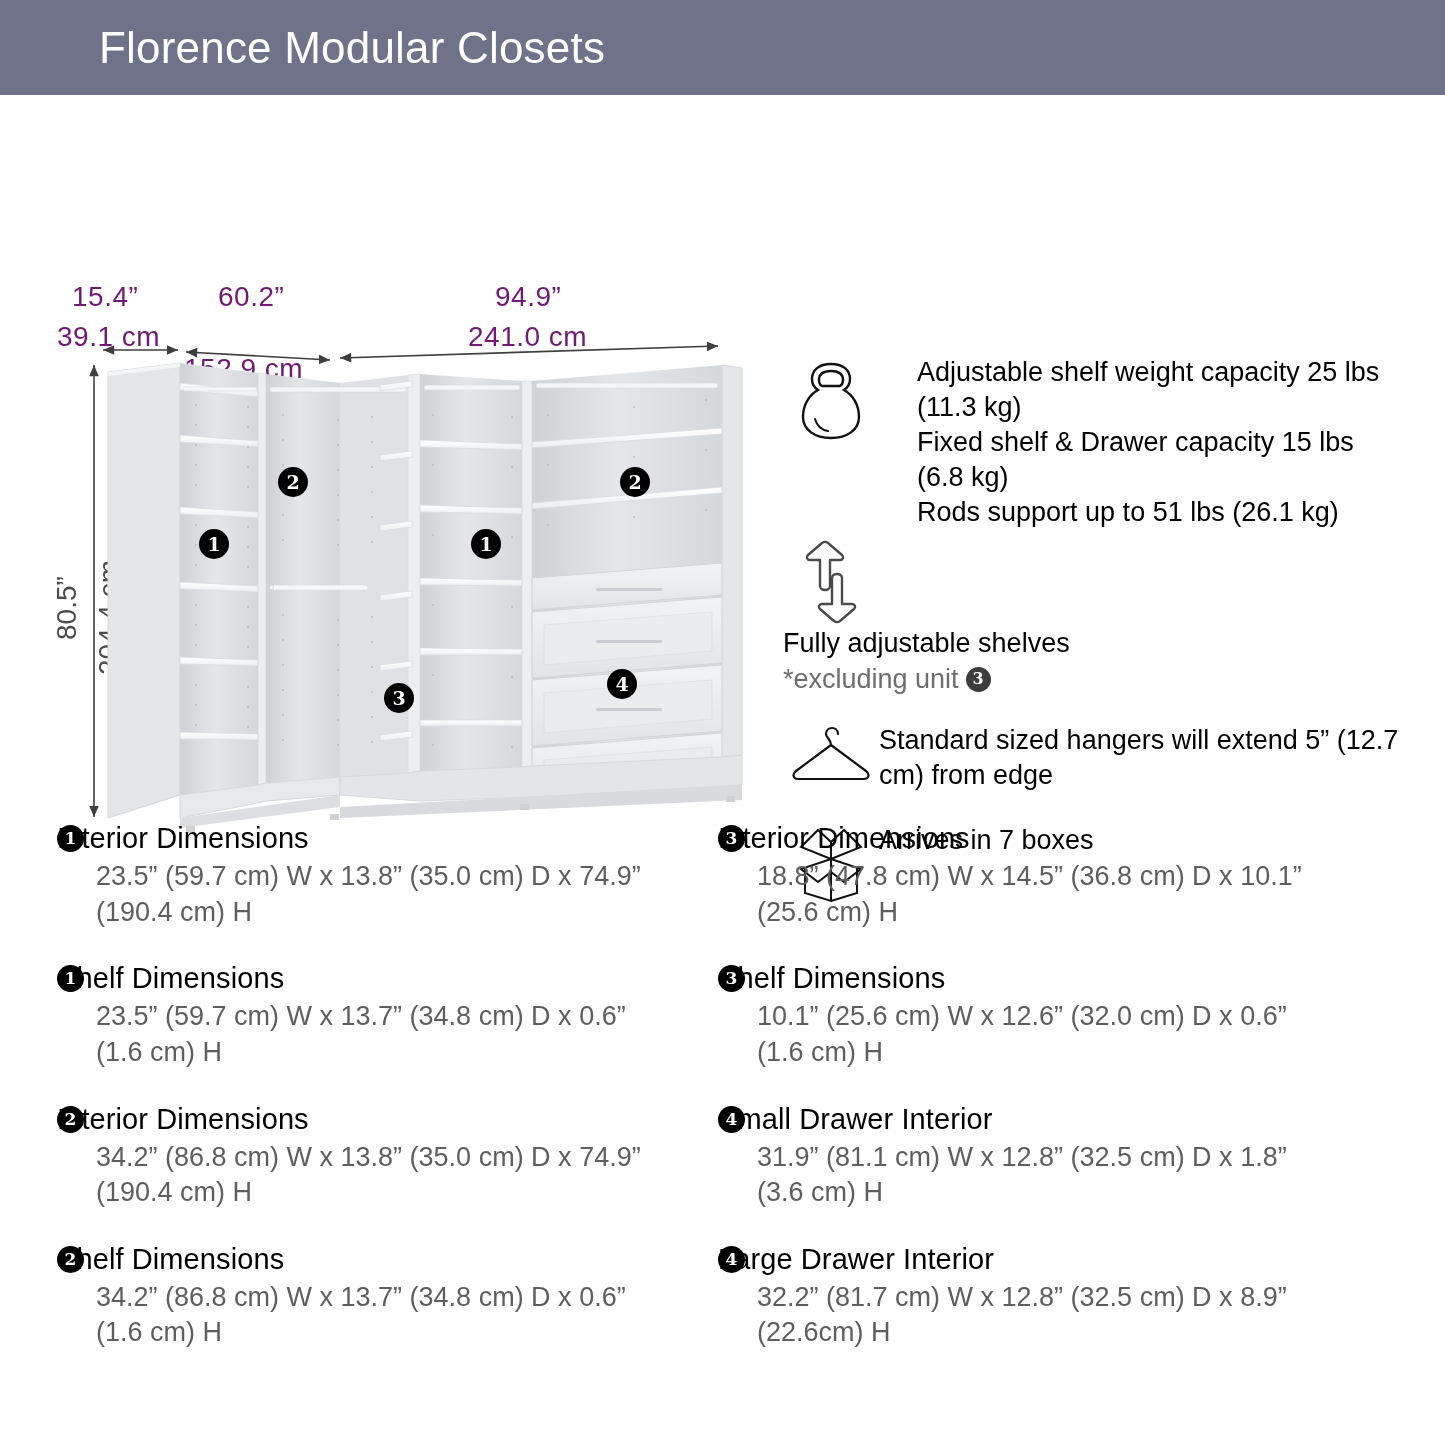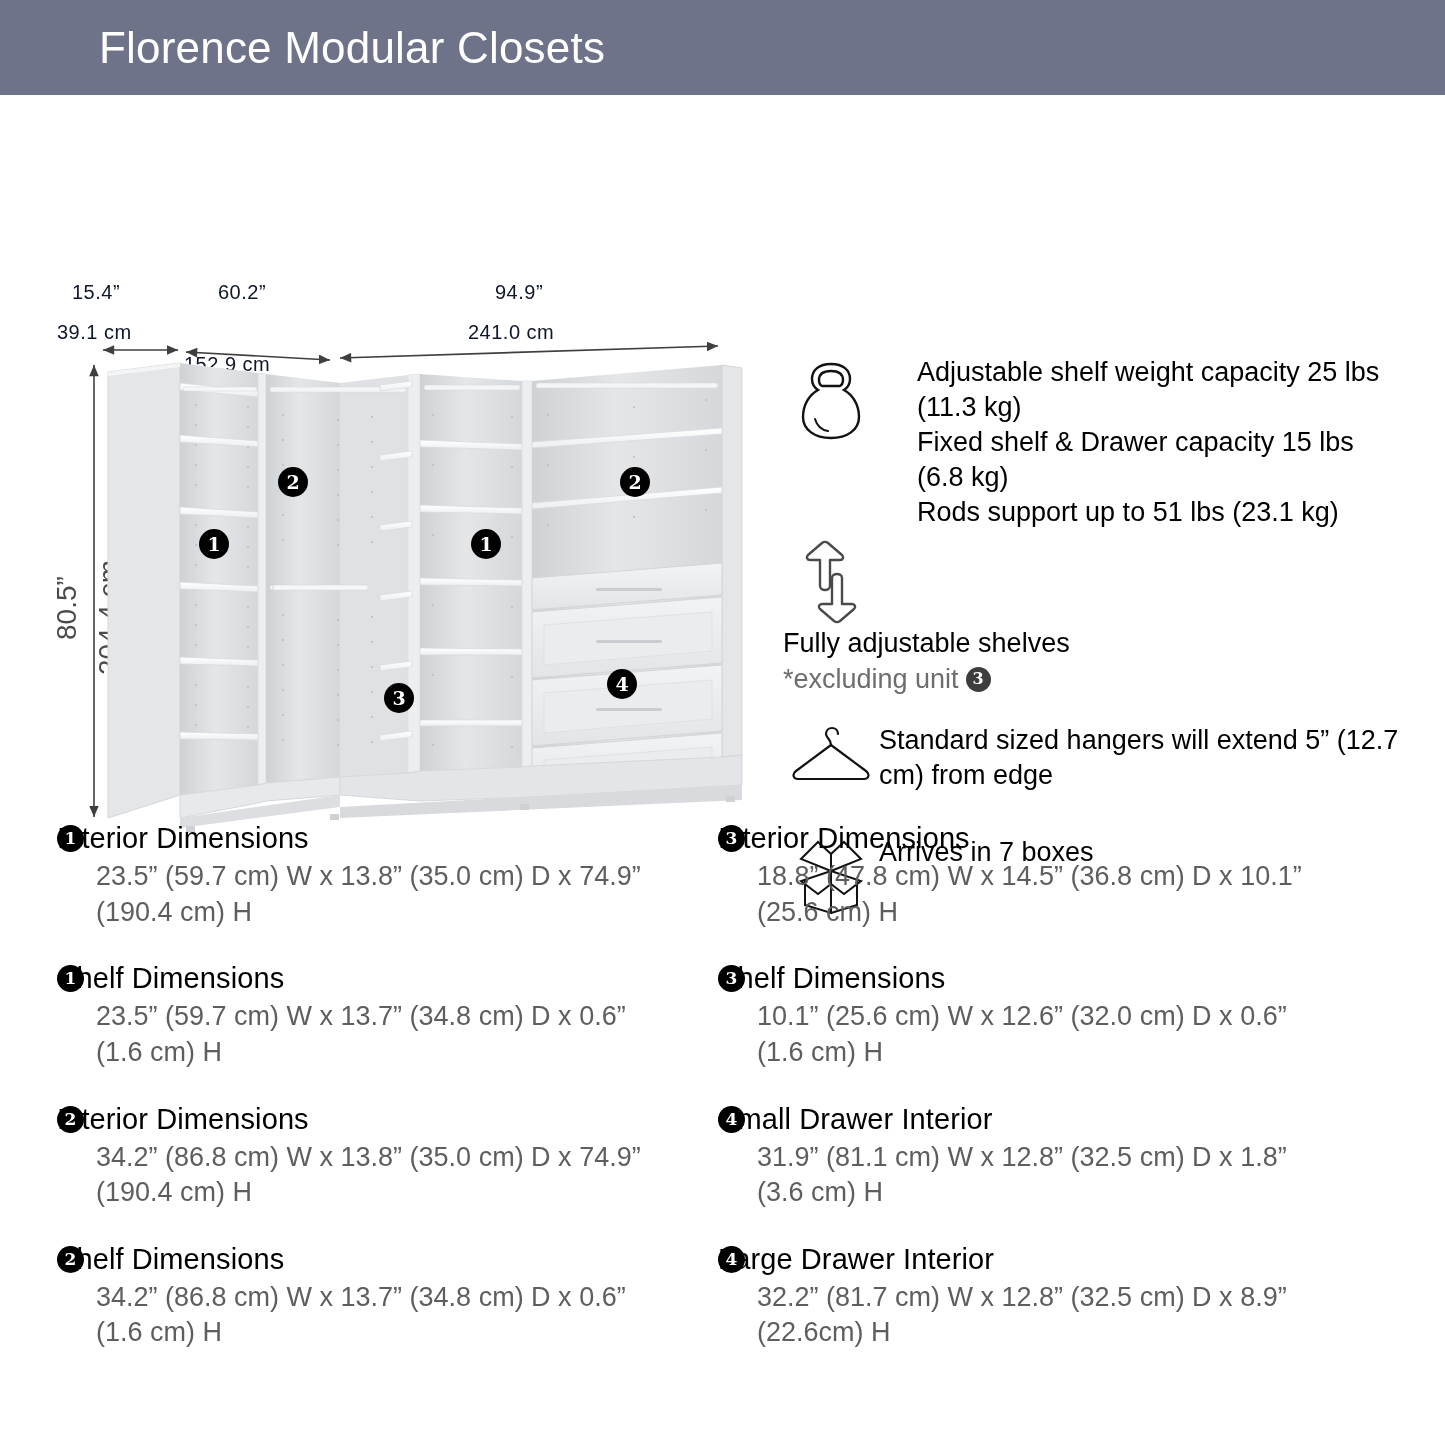--- a/index.html
+++ b/index.html
@@ -23,22 +23,22 @@
     letter-spacing: 0.2px;
     padding-left: 99px;
   }
 
   
   .top-area { position: relative; width: 1445px; height: 700px; }
 
   
   .dim-label {
     position: absolute;
-    color: #0f172a;
-    font-size: 20px;
+    color: #701a75;
+    font-size: 28px;
     white-space: nowrap;
   }
   .dim-in  { letter-spacing: 0.5px; }
   .dim-cm  { letter-spacing: 0.5px; }
 
   .dim-vert {
     position: absolute;
     color: #4a4a4a;
     font-size: 28px;
     white-space: nowrap;
@@ -96,21 +96,21 @@
     border-radius: 50%;
     background: #3d3d3d;
     color: #ffffff;
     display: inline-flex; align-items: center; justify-content: center;
     font-family: "DejaVu Serif", serif;
     font-size: 16px; font-weight: 700;
     line-height: 1;
   }
   .feature-row.weights { margin-bottom: 6px; gap: 38px; }
   .feature-row.adjust  { margin-bottom: 24px; flex-direction: column; }
-  .feature-row.hanger  { margin-bottom: 40px; justify-content: flex-end; }
+  .feature-row.hanger  { margin-bottom: 28px; justify-content: flex-end; }
 
   
   .specs {
     position: absolute;
     top: 822px; left: 0;
     width: 1445px; height: 600px;
     display: flex;
   }
   .spec-col { width: 722px; position: relative; }
   .spec-col.left  { padding-left: 57px; }
@@ -384,21 +384,21 @@
       <div class="feature-icon">
         <svg width="68" height="86" viewBox="0 0 68 86">
           <path d="M34 7 C22 7 15 13 15 22 C15 28 18 31 21 33 C12 38 6 48 6 60 C6 73 18 81 34 81 C50 81 62 73 62 60 C62 48 56 38 47 33 C50 31 53 28 53 22 C53 13 46 7 34 7 Z" fill="none" stroke="#121212" stroke-width="2.4"></path>
           <path d="M34 14 C26 14 22 17 22 23 C22 26 23 28 25 29 L43 29 C45 28 46 26 46 23 C46 17 42 14 34 14 Z" fill="none" stroke="#121212" stroke-width="2.4" stroke-linejoin="round"></path>
           <path d="M18 62 C20 69 25 73 31 74" fill="none" stroke="#121212" stroke-width="2" stroke-linecap="round"></path>
         </svg>
       </div>
       <div class="feature-text">
         <div>Adjustable shelf weight capacity 25 lbs (11.3 kg)</div>
         <div>Fixed shelf &amp; Drawer capacity 15 lbs (6.8 kg)</div>
-        <div>Rods support up to 51 lbs (23.1 kg)</div>
+        <div>Rods support up to 51 lbs (26.1 kg)</div>
       </div>
     </div>
 
     <div class="feature-row adjust">
       <div class="feature-icon">
         <svg width="66" height="84" viewBox="0 0 66 84">
           <path d="M22 46 L22 20 L12 20 C9 20 8 17 10 15 L24 3 C26 1.5 28 1.5 30 3 L44 15 C46 17 45 20 42 20 L32 20 L32 46 C32 49 29 50 27 50 C25 50 22 49 22 46 Z" fill="none" stroke="#4a4a4a" stroke-width="2.4" stroke-linejoin="round"></path>
           <path d="M44 38 L44 64 L54 64 C57 64 58 67 56 69 L42 81 C40 82.5 38 82.5 36 81 L22 69 C20 67 21 64 24 64 L34 64 L34 38 C34 35 37 34 39 34 C41 34 44 35 44 38 Z" fill="none" stroke="#4a4a4a" stroke-width="2.4" stroke-linejoin="round"></path>
         </svg>
       </div>

